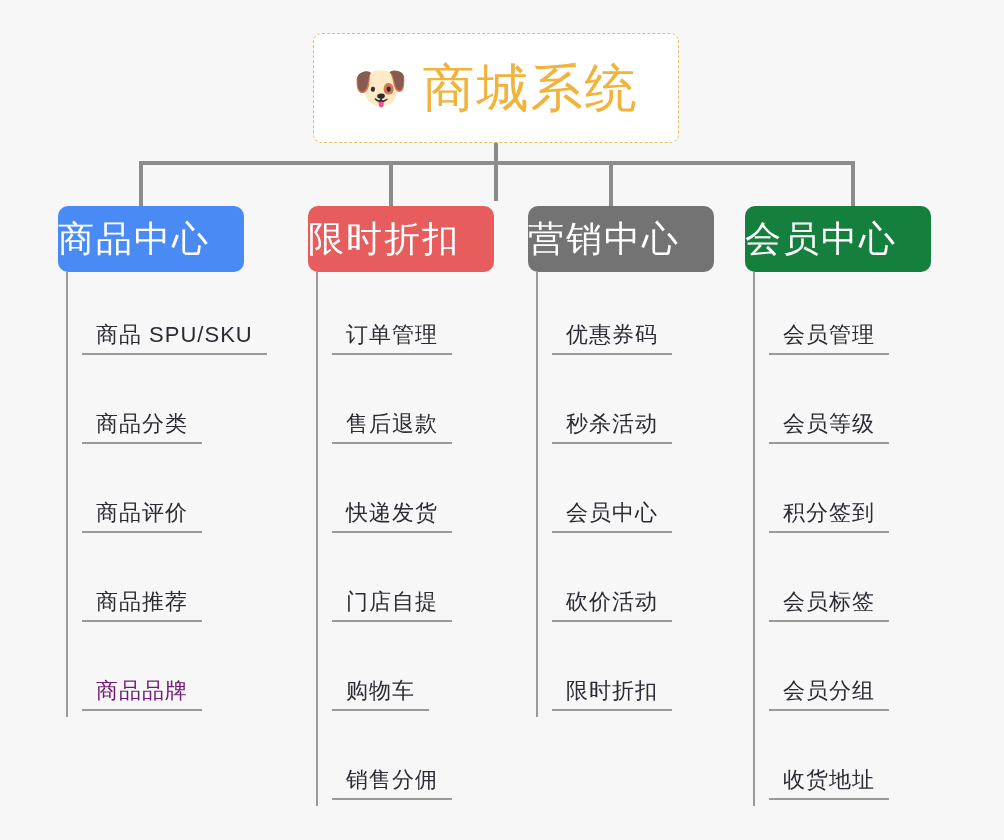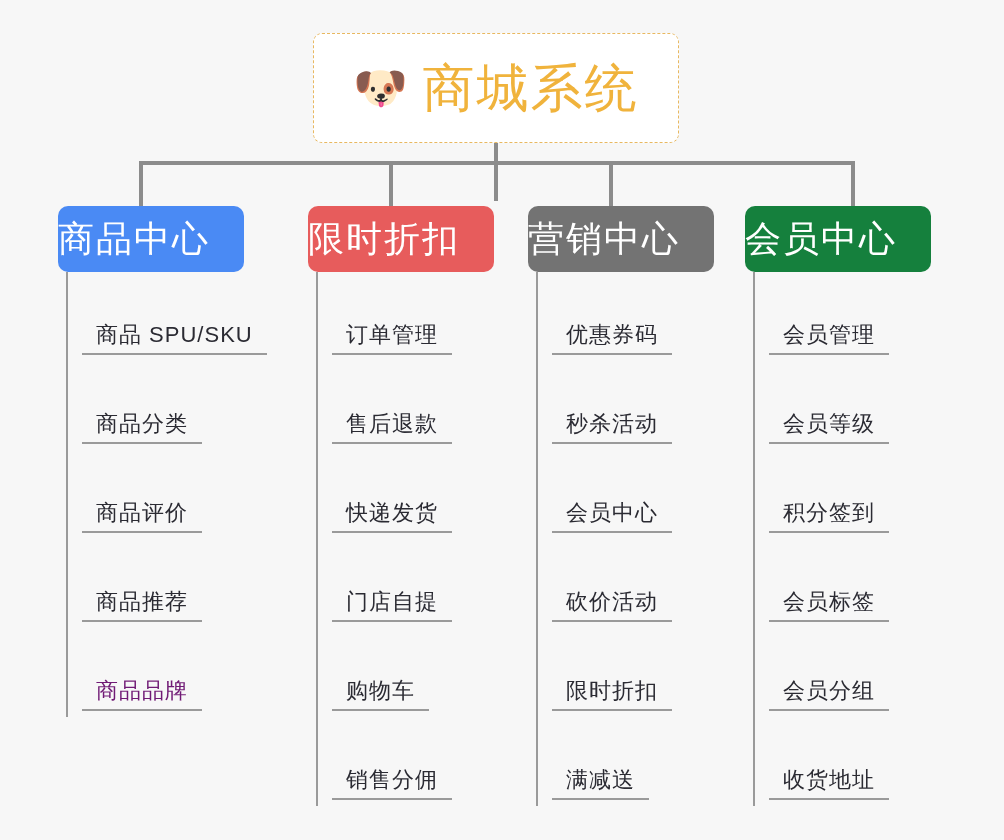--- a/index.html
+++ b/index.html
@@ -205,23 +205,20 @@
       </div>
       <div class="leaf-item">
         <span class="leaf-label" style="color: rgb(43, 43, 51); border-bottom-color: rgb(154, 154, 154);">会员中心</span>
       </div>
       <div class="leaf-item">
         <span class="leaf-label" style="color: rgb(43, 43, 51); border-bottom-color: rgb(154, 154, 154);">砍价活动</span>
       </div>
       <div class="leaf-item">
         <span class="leaf-label" style="color: rgb(43, 43, 51); border-bottom-color: rgb(154, 154, 154);">限时折扣</span>
       </div>
-      <div class="leaf-item">
-        <span class="leaf-label" style="color: rgb(43, 43, 51); border-bottom-color: rgb(154, 154, 154);">满减送</span>
-      </div>
     </div>
   </div>
 
   <div class="column" style="left:745px;">
     <div class="col-header" style="background: #15803d;">
       <span>会员中心</span>
     </div>
     <div class="leaf-list" style="border-left-color: rgb(154, 154, 154);">
       <div class="leaf-item">
         <span class="leaf-label" style="color: rgb(43, 43, 51); border-bottom-color: rgb(154, 154, 154);">会员管理</span>

